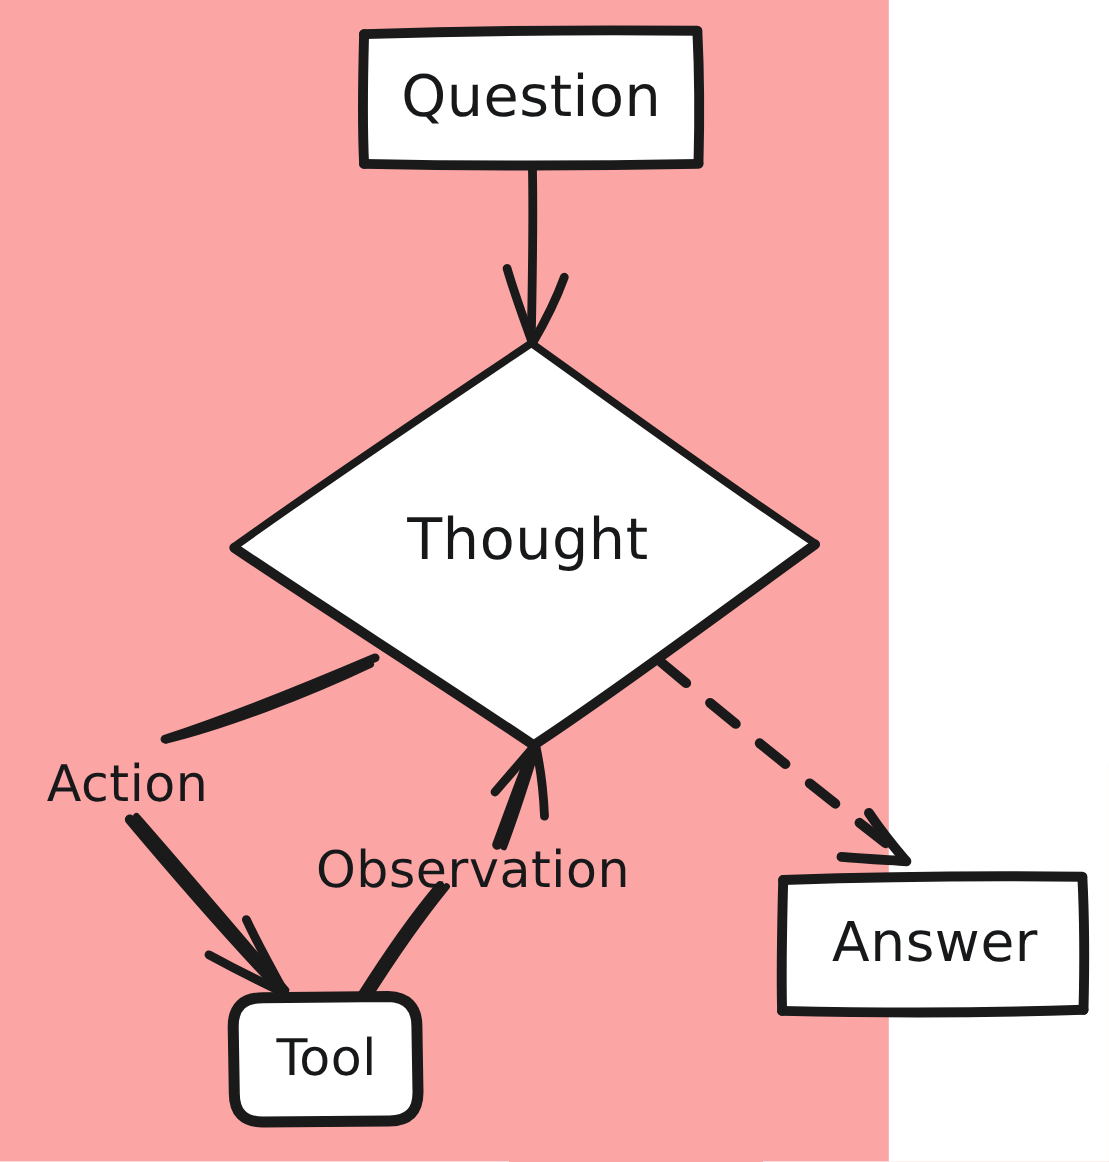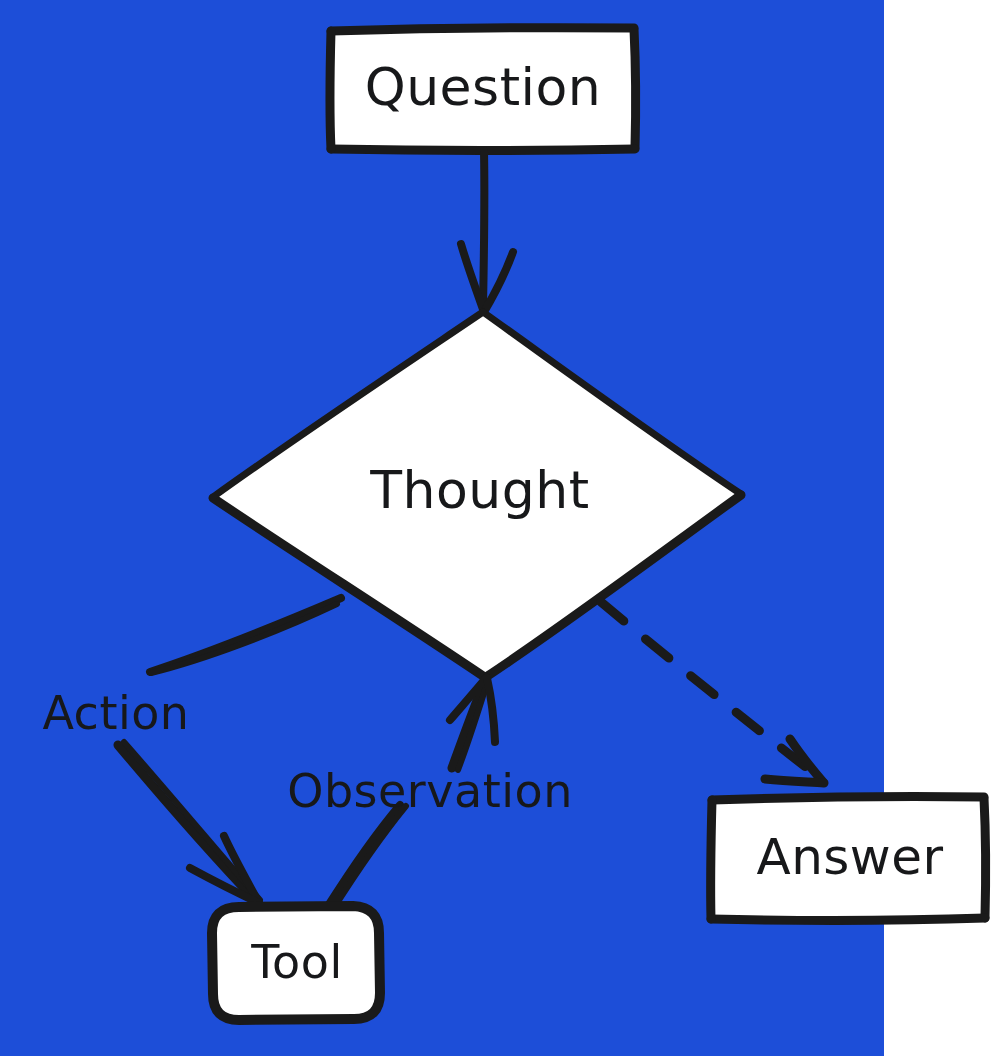--- a/index.html
+++ b/index.html
@@ -8,23 +8,23 @@
     background: #ffffff;
   }
   body {
     width: 1008px;
     height: 1056px;
     font-family: "DejaVu Sans", sans-serif;
     overflow: hidden;
   }
   #canvas-root {
     position: relative;
-    width: 884px;
+    width: 808px;
     height: 1056px;
-    background: #1d4ed8;
+    background: #fca5a5;
   }
   #diagram-svg {
     position: absolute;
     top: 0;
     left: 0;
     width: 1008px;
     height: 1056px;
     display: block;
   }
   .node-label {

